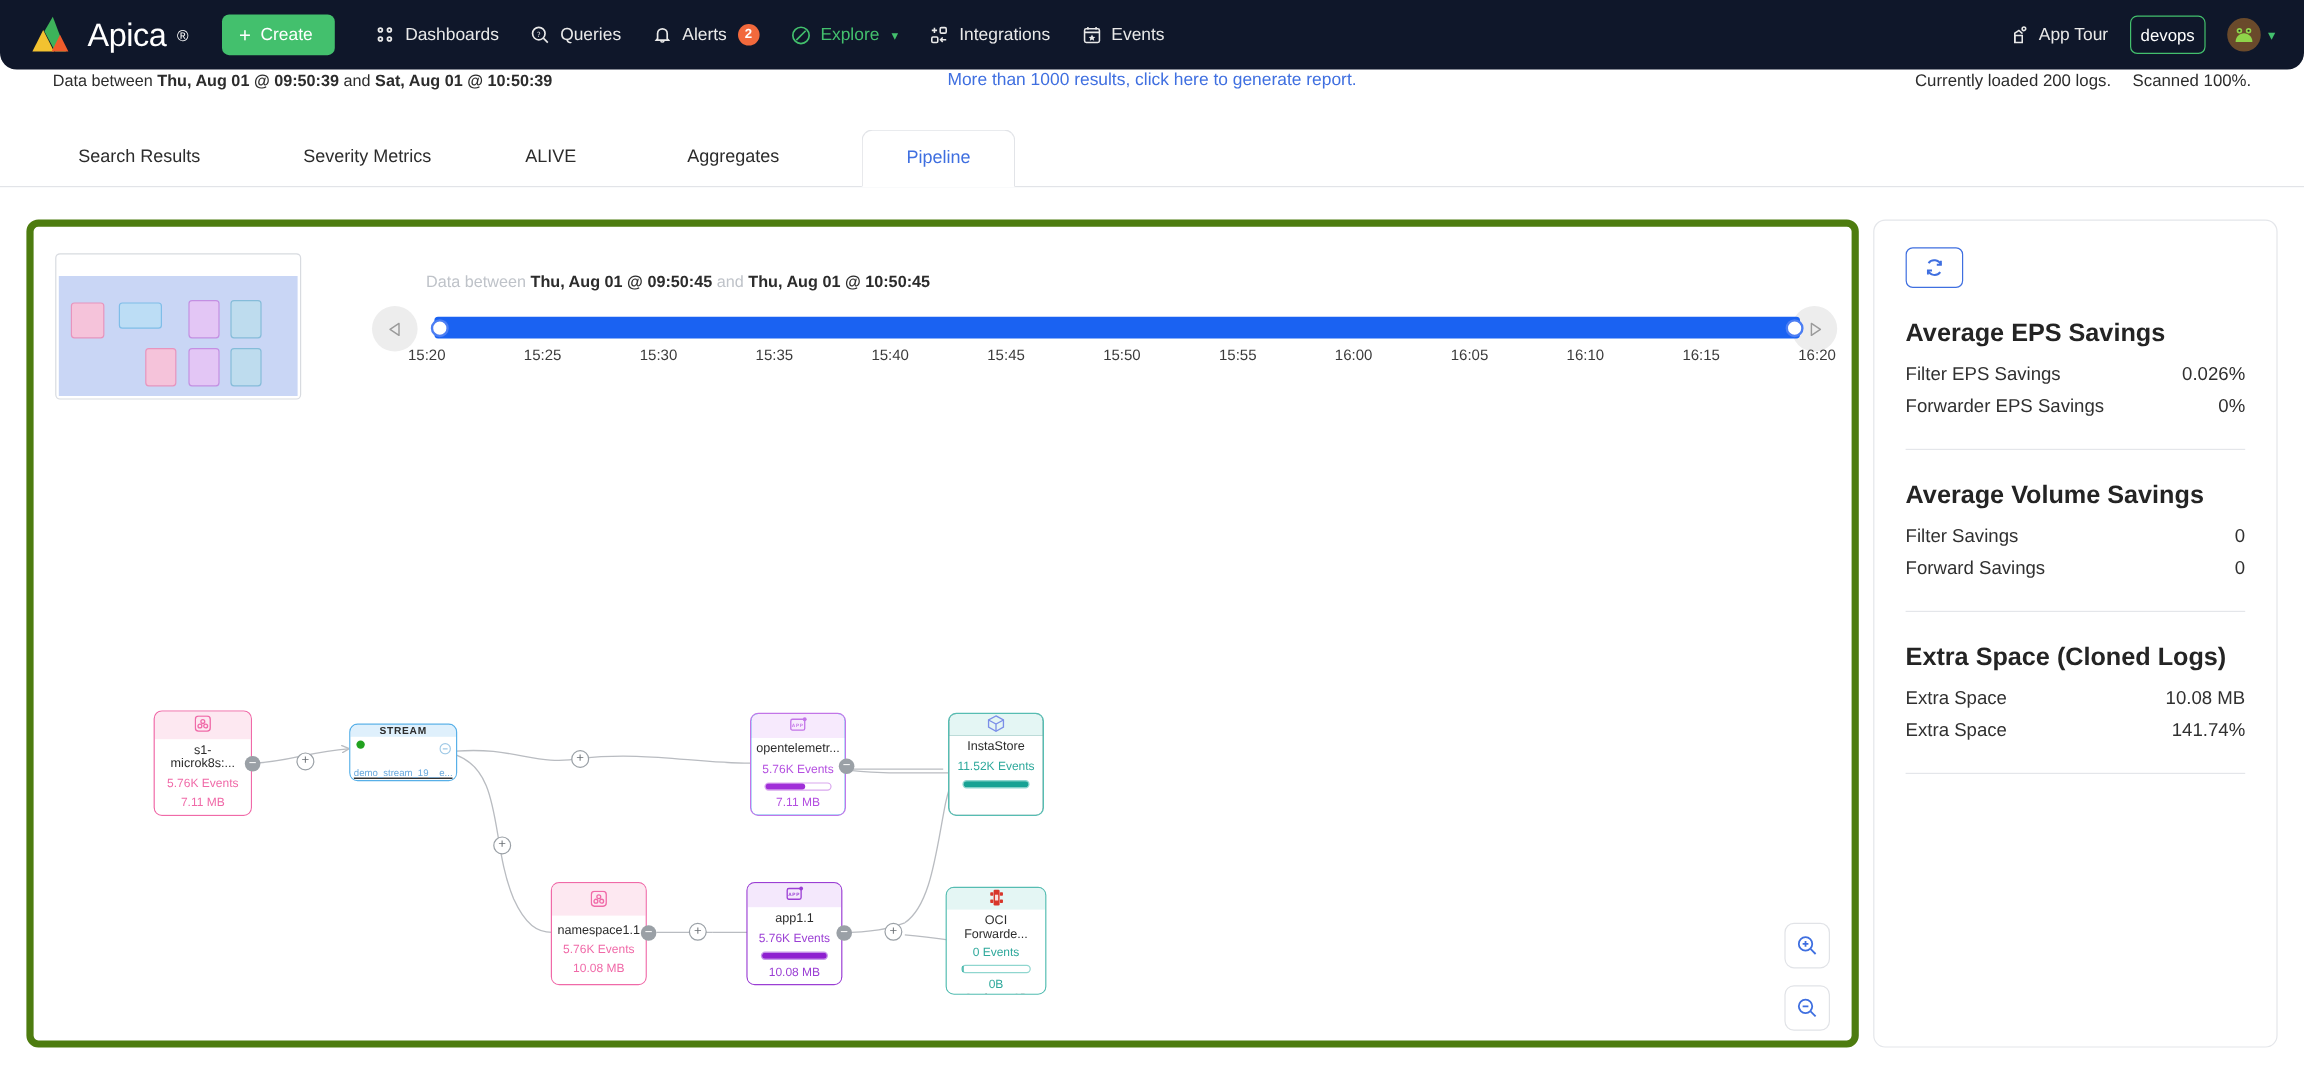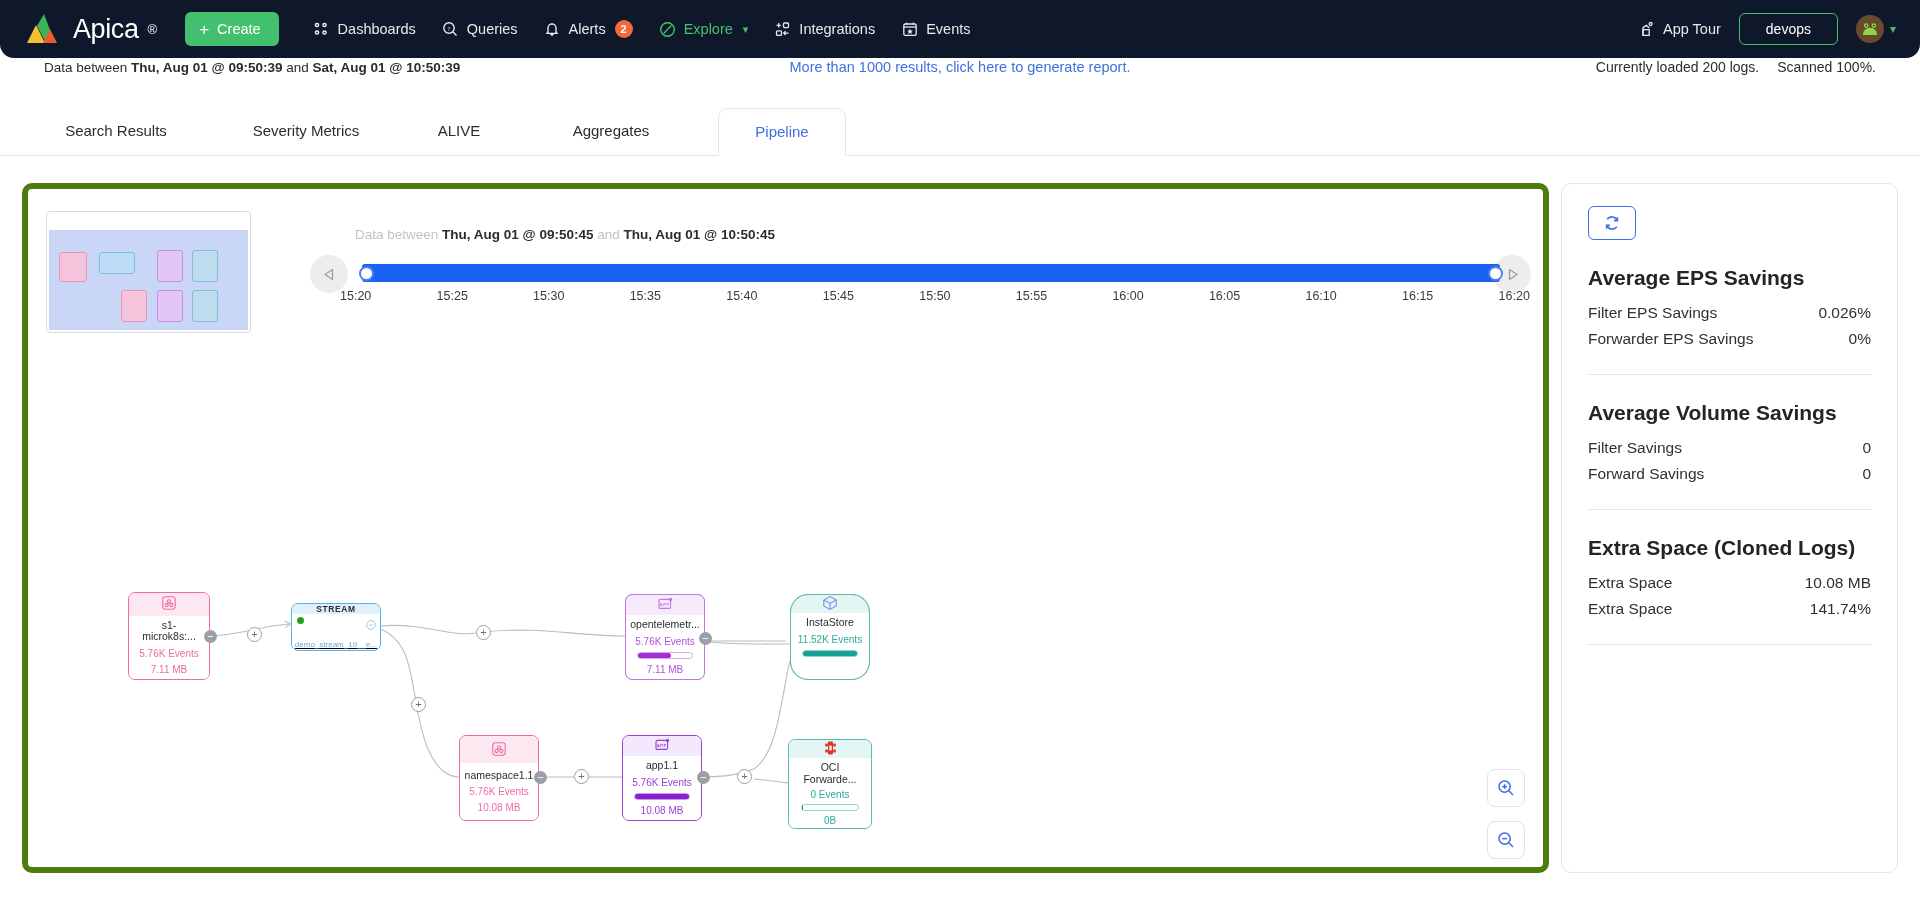--- a/index.html
+++ b/index.html
@@ -50,21 +50,21 @@
     border-radius: 9px; min-width: 18px; height: 18px;
     display: inline-flex; align-items: center; justify-content: center;
     padding: 0 5px; margin-left: 1px;
   }
   .caret { font-size: 11px; margin-left: 2px; }
 
   .topbar-right { margin-left: auto; display: flex; align-items: center; gap: 18px; }
   .apptour { display:flex; align-items:center; gap:8px; color:#e9e9e9; font-size:14.5px; cursor:pointer; }
   .tenant-chip {
     border: 1.5px solid #43c06d; border-radius: 6px;
-    color: #ffffff; font-size: 14px; padding: 7px 26px; cursor: pointer; text-align: center;
+    color: #ffffff; font-size: 14px; padding: 7px 8px; cursor: pointer; text-align: center;
   }
   .avatar-wrap { display:flex; align-items:center; gap:6px; cursor:pointer; }
   .avatar {
     width: 28px; height: 28px; border-radius: 50%;
     background: #6a4a2b; display:flex; align-items:center; justify-content:center;
     overflow:hidden;
   }
   .avatar-caret { color:#43c06d; font-size: 12px; }
 
   
@@ -502,21 +502,21 @@
         <div class="node-title">opentelemetr...</div>
         <div class="node-metric" style="color:#b44fe0;">5.76K Events</div>
         <div class="bar-outer" style="border-color:#d9a7ee;">
           <div class="bar-inner" style="width:62%;background:#a02fd8;"></div>
         </div>
         <div class="node-size" style="color:#b44fe0;">7.11 MB</div>
       </div>
     </div>
     <div class="port" style="left:671px;top:443px;">−</div>
 
-    <div class="node" style="left:762px;top:405px;width:80px;height:86px;border-color:#56bdb2;background:#0f766e;border-radius:18px;">
+    <div class="node" style="left:762px;top:405px;width:80px;height:86px;border-color:#56bdb2;background:#0f766e;">
       <div class="node-head" style="background:#e4f6f4;">
         <span>
           <svg width="16" height="16" viewBox="0 0 16 16" fill="none" stroke="#7b8fe8" stroke-width="1.1">
             <polygon points="8,1.6 14.2,5 14.2,11 8,14.4 1.8,11 1.8,5"></polygon>
             <path d="M1.8 5 8 8.4 14.2 5M8 8.4v6"></path>
           </svg>
         </span>
       </div>
       <div class="node-body">
         <div class="node-title">InstaStore</div>

